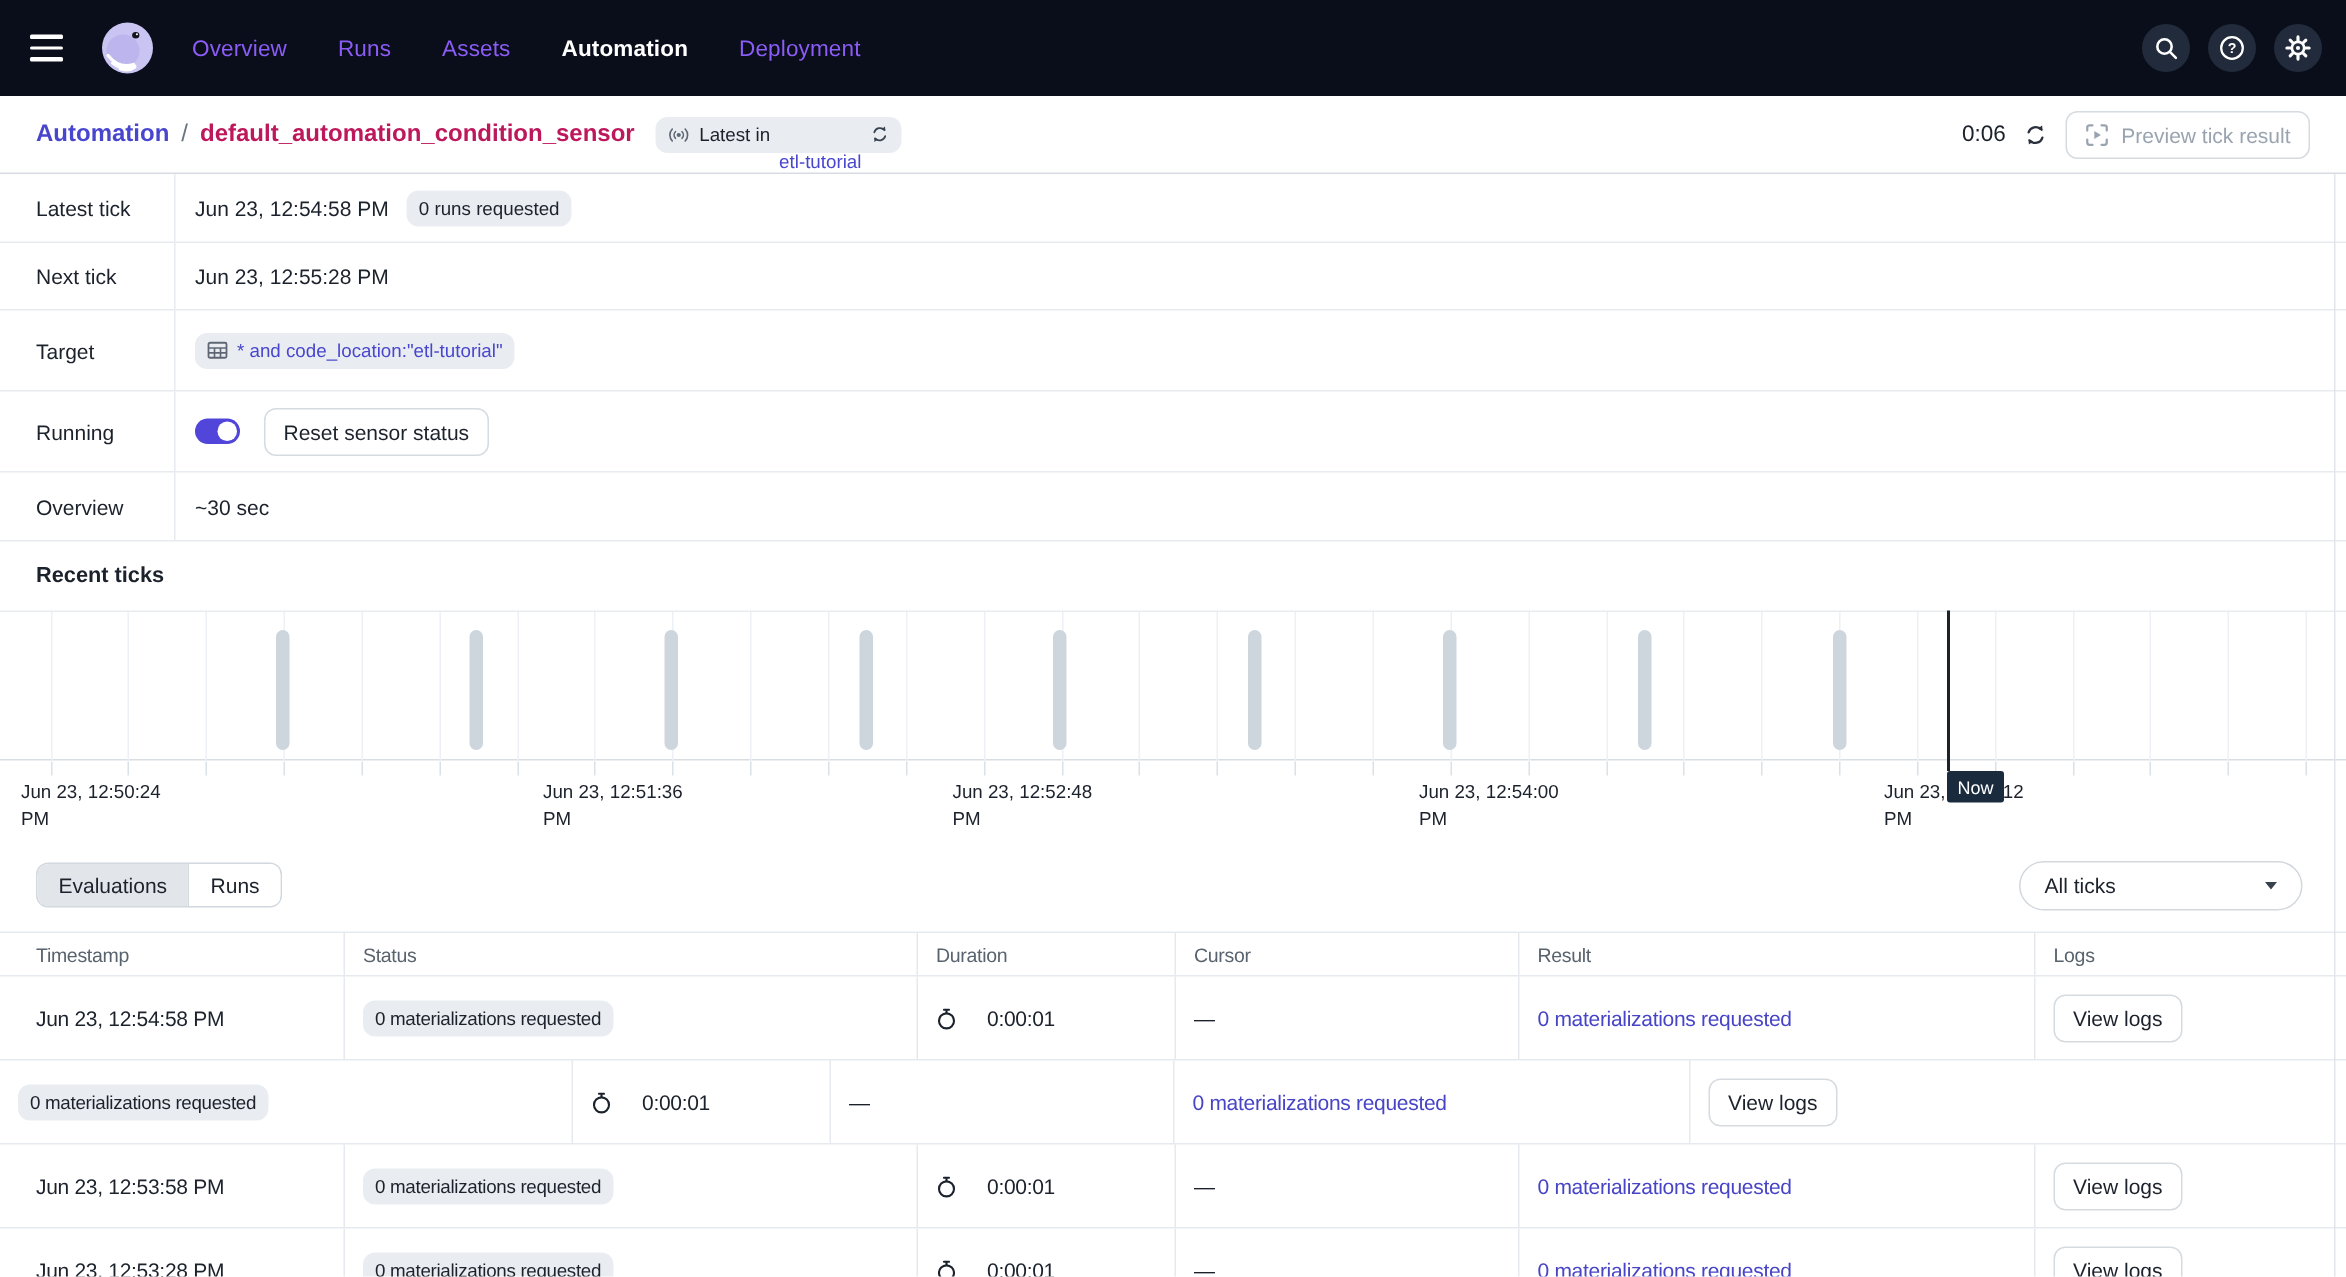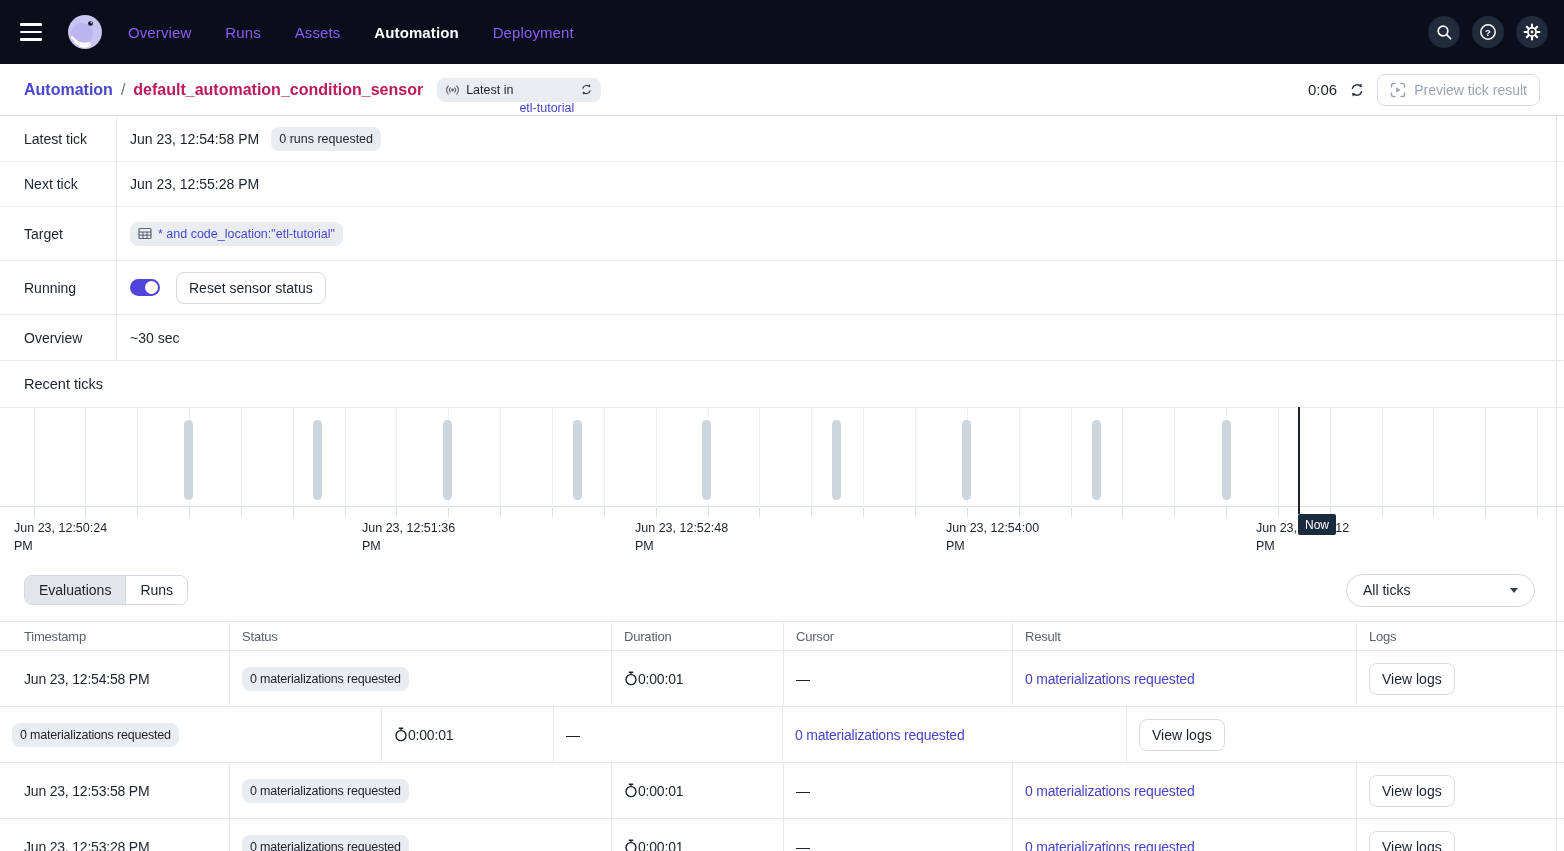--- a/index.html
+++ b/index.html
@@ -37,21 +37,21 @@
   .detail-row .lbl { width:117px; align-self:stretch; display:flex; align-items:center; padding-left:24px;
     border-right:1px solid #E7EAEE; font-size:14px; color:#1C222C; flex-shrink:0; }
   .detail-row .val { display:flex; align-items:center; gap:12px; padding-left:13px; font-size:14px; }
   .h46 { height:46px; } .h45 { height:45px; } .h54 { height:54px; }
   .pill { display:inline-flex; align-items:center; gap:6px; background:#E9EDF1; border-radius:8px; height:24px; padding:0 8px; font-size:12.5px; color:#1C222C; }
   .pill .code { color:#4946CE; cursor:pointer; }
   .toggle { width:30px; height:17px; border-radius:9px; background:#5146D9; position:relative; cursor:pointer; flex-shrink:0; }
   .toggle .knob { position:absolute; top:2px; right:2px; width:13px; height:13px; border-radius:50%; background:#fff; }
 
   
-  .section-title { height:46px; display:flex; align-items:center; padding-left:24px; font-size:14.5px; font-weight:400; }
+  .section-title { height:46px; display:flex; align-items:center; padding-left:24px; font-size:14.5px; font-weight:700; }
   .timeline { position:relative; height:152px; }
   .tl-chart { position:absolute; left:0; top:0; width:1564px; height:100px; border-top:1px solid #E9ECEF; border-bottom:1px solid #D9DEE3; }
   .tl-grid { position:absolute; top:0; width:1px; background:#EDF0F4; height:100px; }
   .tl-tickmark { position:absolute; top:101px; width:1px; height:9px; background:#DCE1E6; }
   .tl-bar { position:absolute; top:12px; width:9px; height:80px; border-radius:5px; background:#CDD5DD; cursor:pointer; }
   .tl-label { position:absolute; top:112px; width:106px; font-size:12.5px; line-height:1.45; color:#1C222C; }
   .tl-now-line { position:absolute; top:0; width:2px; height:107px; background:#1C222C; }
   .tl-now-badge { position:absolute; top:107px; height:21px; padding:0 7px; display:flex; align-items:center;
     background:#1A2B3D; color:#fff; font-size:12px; border-radius:2px; z-index:3; }
 
@@ -70,21 +70,21 @@
   .trow { display:flex; align-items:center; border-bottom:1px solid #E6E9ED; }
   .thead { height:30px; border-top:1px solid #E6E9ED;align-items:center; }
   .tbody-row { height:56px; }
   .cell { height:100%; display:flex; align-items:center; padding-left:12px; border-right:1px solid #E6E9ED; flex-shrink:0; }
   .cell.first { padding-left:24px; }
   .cell.last { border-right:none; flex:1; }
   .col-ts { width:230px; } .col-status { width:382px; } .col-dur { width:172px; }
   .col-cur { width:229px; } .col-res { width:344px; }
   .thead .cell { font-size:13px; color:#59636E; font-weight:400; }
   .tbody-row .cell { font-size:14px; color:#1C222C; }
-  .dur { display:flex; align-items:flex-start; gap:0; }
+  .dur { display:flex; align-items:flex-end; gap:20px; }
   .result-link { color:#4744C6; cursor:pointer; }
 
   .right-hairline { position:absolute; left:1556px; top:116px; width:1px; height:735px; background:#E2E5E9; z-index:4; }
   svg { display:block; }
 </style>
 </head>
 <body>
 
 <div class="topnav">
   <div class="hamburger">

